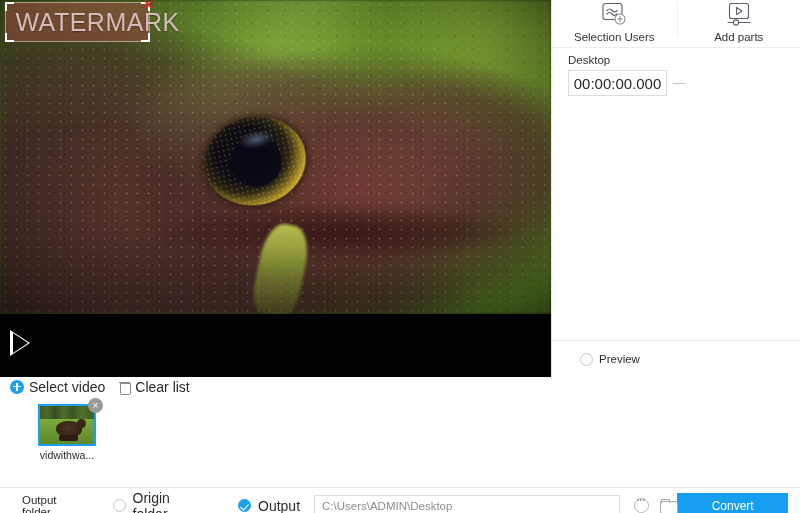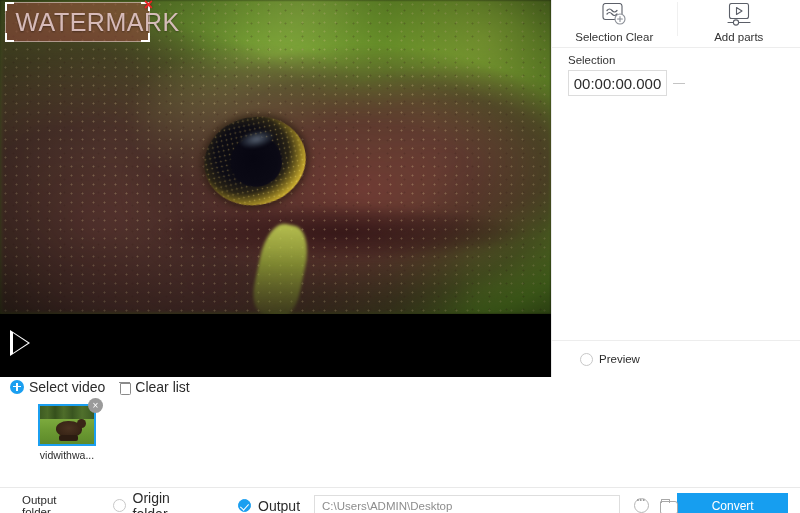--- a/index.html
+++ b/index.html
@@ -453,39 +453,39 @@
     <div class="tool-item">
       <span class="tool-icon">
         <svg width="30" height="26" viewBox="0 0 30 26">
           <rect x="4" y="0.5" width="19" height="16" rx="2.5" fill="none" stroke="#5b5f68" stroke-width="1.1"></rect>
           <path d="M8 7.5 q2.5 -3 5 0 t5 0" fill="none" stroke="#5b5f68" stroke-width="1.2" stroke-linecap="round"></path>
           <path d="M8 11 q2.5 -3 5 0 t5 0" fill="none" stroke="#5b5f68" stroke-width="1.2" stroke-linecap="round"></path>
           <circle cx="21" cy="16" r="5" fill="#ffffff" stroke="#8a8e96" stroke-width="1.1"></circle>
           <path d="M18.6 16 h4.8 M21 13.6 v4.8" stroke="#8a8e96" stroke-width="1.1" stroke-linecap="round"></path>
         </svg>
       </span>
-      <span class="tool-label">Selection Clear</span>
+      <span class="tool-label">Selection Users</span>
     </div>
 
     <div class="tool-item">
       <span class="tool-icon">
         <svg width="28" height="26" viewBox="0 0 28 26">
           <rect x="4.5" y="0.5" width="19" height="15" rx="2" fill="none" stroke="#5b5f68" stroke-width="1.1"></rect>
           <path d="M11.5 4.5 L17 8 L11.5 11.5 Z" fill="none" stroke="#5b5f68" stroke-width="1.1" stroke-linejoin="round"></path>
           <path d="M3 19.5 h22" stroke="#5b5f68" stroke-width="1.1" stroke-linecap="round"></path>
           <circle cx="11" cy="19.5" r="2.6" fill="#ffffff" stroke="#5b5f68" stroke-width="1.1"></circle>
         </svg>
       </span>
       <span class="tool-label">Add parts</span>
     </div>
 
   </div>
 
   <div id="duration-section">
-    <div id="duration-label">Selection</div>
+    <div id="duration-label">Desktop</div>
     <div id="duration-fields">
       <input class="dur-input" id="dur-start" value="00:00:00.000" style="">
       <span id="dur-dash">—</span>
     </div>
   </div>
 
   <div id="preview-row">
     <span class="radio-circle"></span>
     <span id="preview-label">Preview</span>
   </div>

